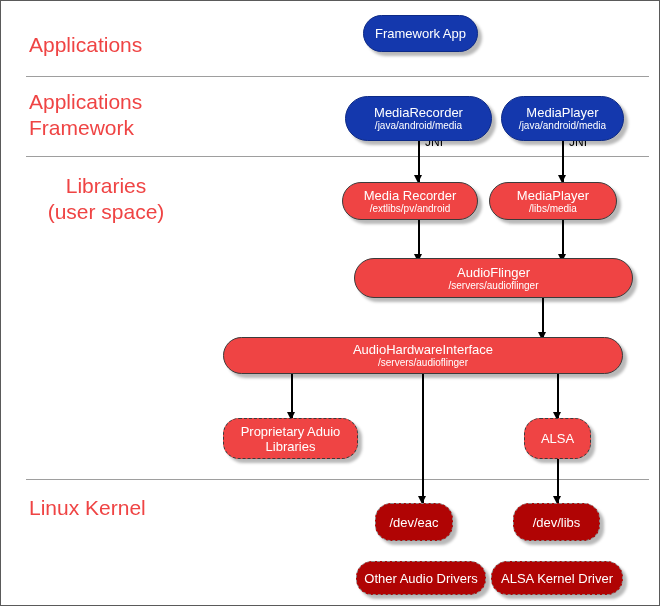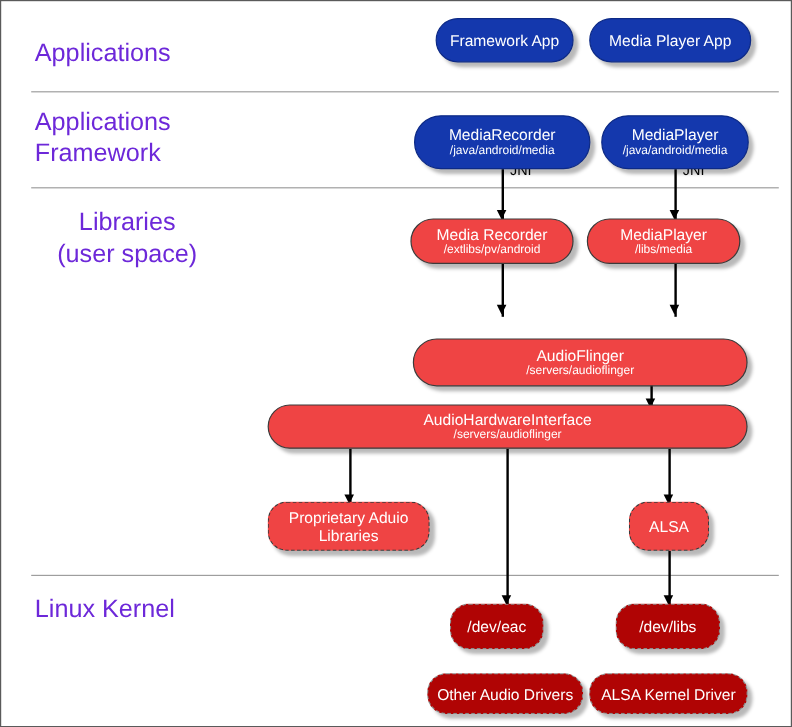--- a/index.html
+++ b/index.html
@@ -23,21 +23,21 @@
   .divider {
     position: absolute;
     height: 1px;
     background: #9e9e9e;
     left: 25px;
     width: 623px;
   }
   
   .section-label {
     position: absolute;
-    color: #6d28d9;
+    color: #ef4444;
     font-size: 21px;
     line-height: 26px;
     white-space: pre-line;
     letter-spacing: 0px;
   }
   .section-label.center { text-align: center; }
 
   
   .node {
     position: absolute;
@@ -147,23 +147,20 @@
   <div class="vline" style="left:556px; top:373px; height:47px;"></div>
   <div class="arrowhead" style="left:552px; top:411px;"></div>
 
   <div class="vline" style="left:556px; top:458px; height:45px;"></div>
   <div class="arrowhead" style="left:552px; top:495px;"></div>
 
   <div class="node blue" style="left:362px; top:14px; width:115px; height:37px;">
     <span class="title">Framework App</span>
   </div>
 
-  <div class="node blue" style="left:490px; top:14px; width:135px; height:37px;">
-    <span class="title">Media Player App</span>
-  </div>
 
   <div class="node blue" style="left:344px; top:95px; width:147px; height:45px;">
     <span class="title">MediaRecorder</span>
     <span class="sub">/java/android/media</span>
   </div>
 
   <div class="node blue" style="left:500px; top:95px; width:123px; height:45px;">
     <span class="title">MediaPlayer</span>
     <span class="sub">/java/android/media</span>
   </div>
@@ -171,21 +168,21 @@
   <div class="node green" style="left:341px; top:181px; width:136px; height:38px;">
     <span class="title">Media Recorder</span>
     <span class="sub">/extlibs/pv/android</span>
   </div>
 
   <div class="node green" style="left:488px; top:181px; width:128px; height:38px;">
     <span class="title">MediaPlayer</span>
     <span class="sub">/libs/media</span>
   </div>
 
-  <div class="node green" style="left:343px; top:257px; width:279px; height:40px;margin-top:24px;">
+  <div class="node green" style="left:353px; top:257px; width:279px; height:40px;">
     <span class="title">AudioFlinger</span>
     <span class="sub">/servers/audioflinger</span>
   </div>
 
   <div class="node green" style="left:222px; top:336px; width:400px; height:37px;">
     <span class="title">AudioHardwareInterface</span>
     <span class="sub">/servers/audioflinger</span>
   </div>
 
   <div class="node green dashed" style="left:222px; top:417px; width:135px; height:41px; border-radius:16px;">

